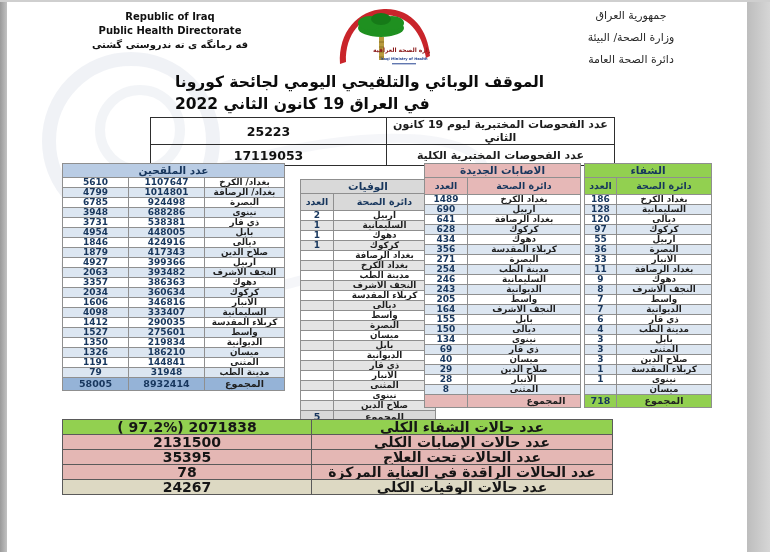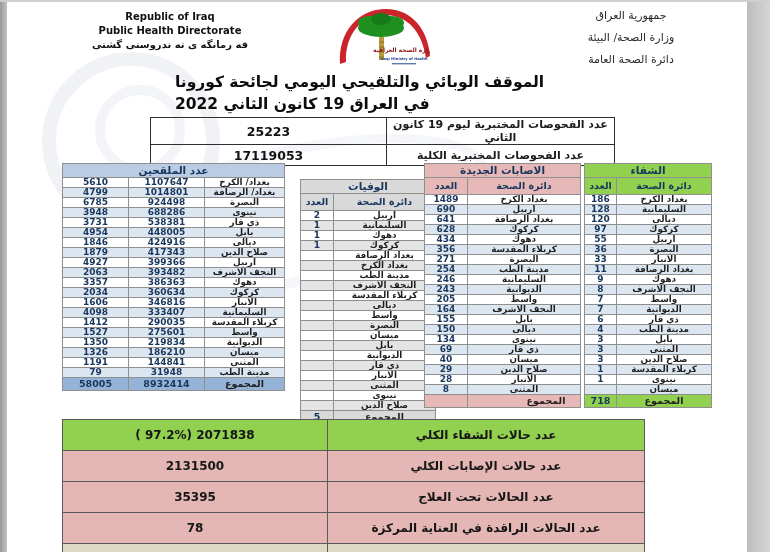--- a/index.html
+++ b/index.html
@@ -63,21 +63,21 @@
   .t-cases .total-row td{background:#e6b8b7;padding-left:44px;}
 
   .t-recov{left:584px;top:163px;width:127px;}
   .t-recov .title-row th,.t-recov .head-row th{background:#92d050;}
   .t-recov tbody tr.stripe td{background:#dce6f1;}
   .t-recov .total-row td{background:#92d050;}
 
   
   .summary{position:absolute;left:62px;top:419px;border-collapse:collapse;table-layout:fixed;}
   .summary td{border:1px solid #5a5a5a;height:14px;line-height:14px;text-align:center;
-    padding:8px;font-weight:bold;font-size:12px;color:#161616;overflow:hidden;white-space:nowrap;}
+    padding:0;font-weight:bold;font-size:14px;color:#161616;overflow:hidden;white-space:nowrap;}
   .summary td:first-child{width:248px;direction:ltr;}
   .summary td:last-child{width:300px;direction:rtl;}
   .summary tr.c-green td{background:#92d050;}
   .summary tr.c-pink td{background:#e4b7b4;}
   .summary tr.c-tan td{background:#ddd9c3;}
 </style>
 </head>
 <body>
 
 <div class="edge-left"></div>

